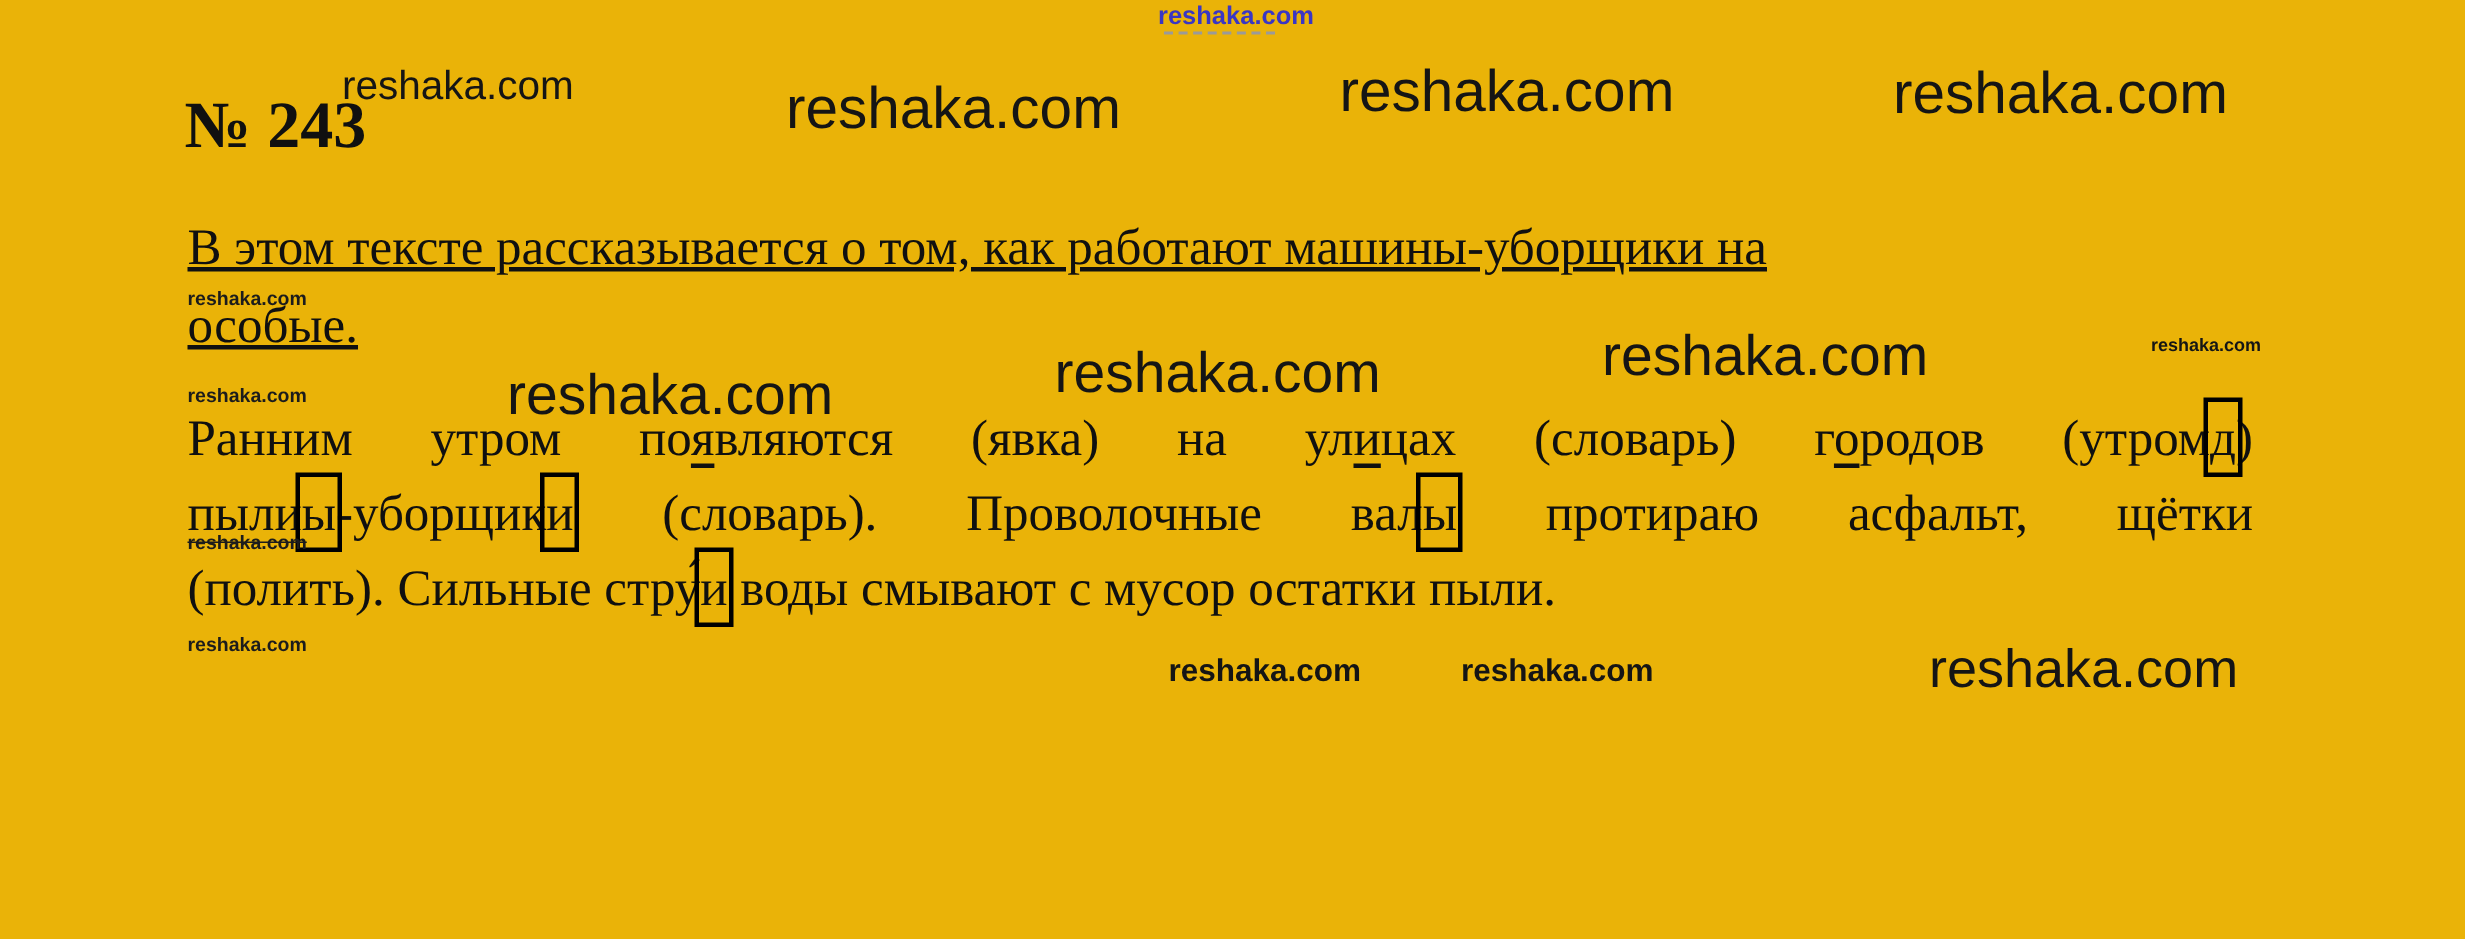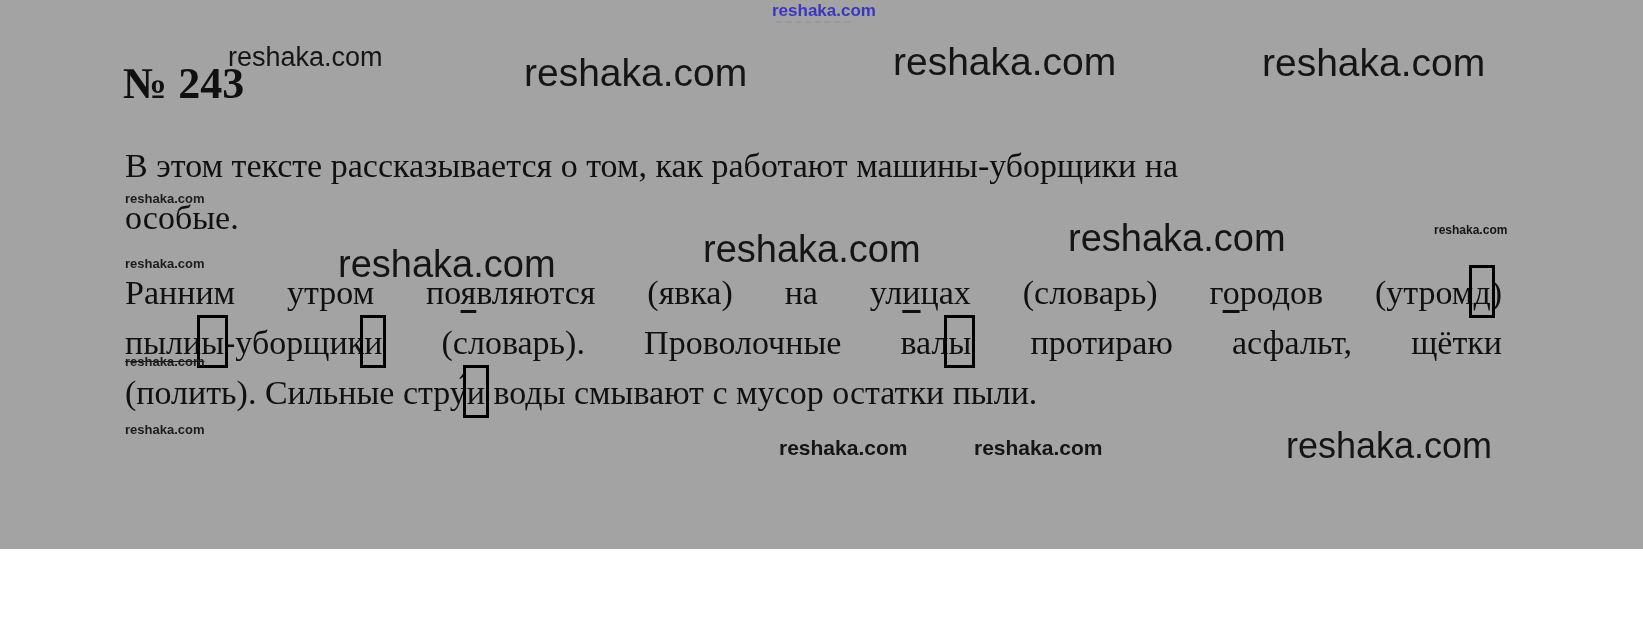--- a/index.html
+++ b/index.html
@@ -1,19 +1,19 @@
 <!DOCTYPE html>
 <html><head>
 <meta charset="utf-8">
 <style>
   html,body{margin:0;padding:0;background:#ffffff;}
   .canvas{
     position:relative;
-    width:1643px;height:549px;
-    background:#a3a3a3;
+    width:1643px;height:626px;
+    background:#eab308;
     overflow:hidden;
     font-family:"Liberation Serif","DejaVu Serif",serif;
     color:#101010;
   }
   
   .wm{
     position:absolute;
     font-family:"Liberation Sans","DejaVu Sans",sans-serif;
     color:#151515;
     white-space:nowrap;
@@ -43,21 +43,21 @@
     position:absolute;left:123px;top:60px;
     font-size:44px;font-weight:bold;line-height:1.1;
     z-index:2;
   }
   
   .para{
     position:absolute;left:125px;
     font-size:34px;line-height:50px;
     z-index:2;
   }
-  .para1{top:140px;width:1400px;line-height:52px;}
+  .para1{top:140px;width:1400px;line-height:52px;text-decoration:underline;}
   .para1 .line{white-space:nowrap;}
   .para2{top:268px;width:1377px;}
   .line{display:block;}
   .just{text-align:justify;text-align-last:justify;}
   
   .ul{
     text-decoration:underline;
     text-decoration-thickness:3px;
     text-underline-offset:6px;
   }

